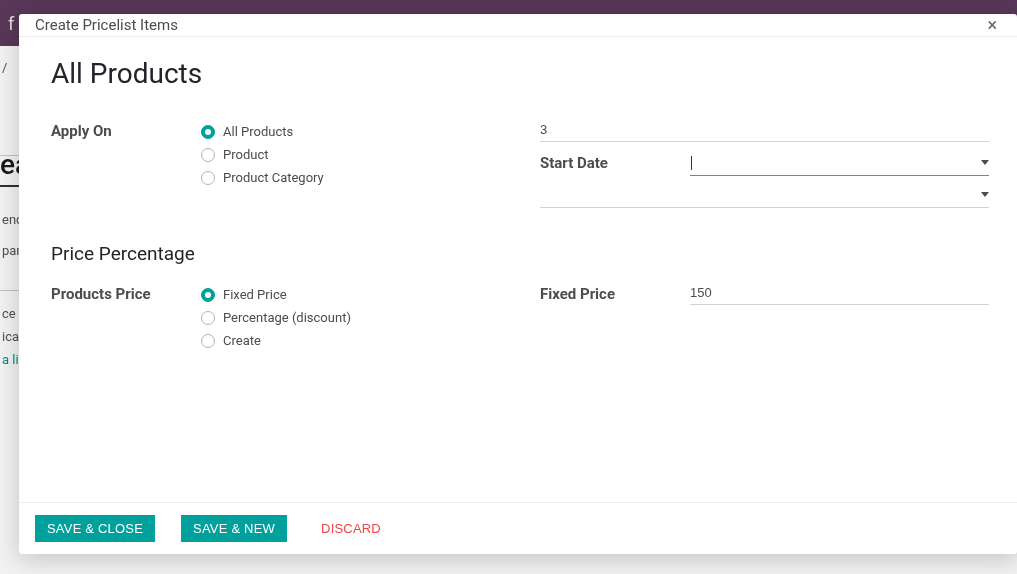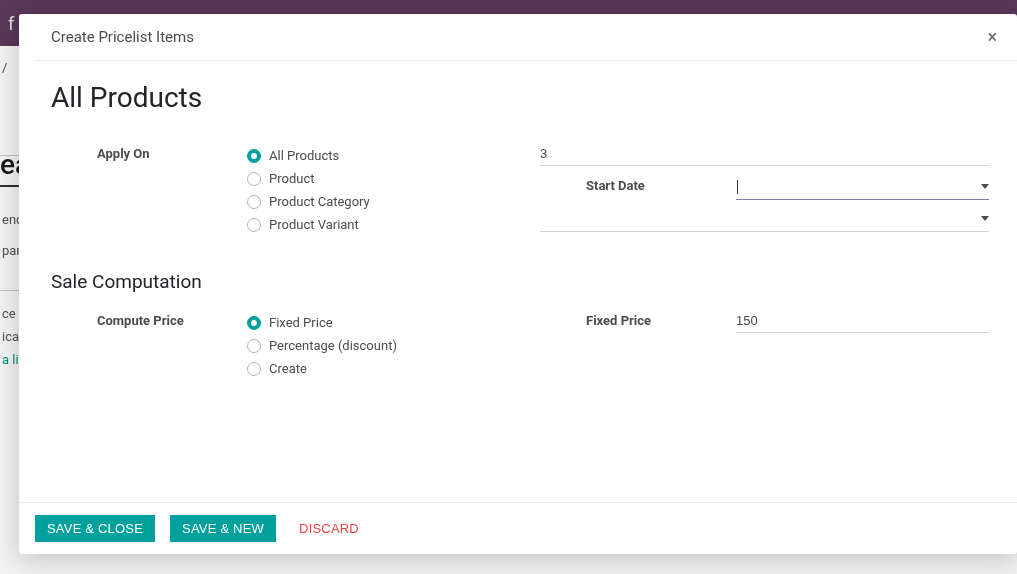--- a/index.html
+++ b/index.html
@@ -57,25 +57,24 @@
       right: 0px;
       bottom: 20px;
       background: #fff;
       border-radius: 3px;
       box-shadow: 0 5px 25px rgba(0,0,0,0.2);
       display: flex;
       flex-direction: column;
       overflow: hidden;
     }
     .modal-header {
-      padding: 12px 16px;
+      padding: 0 16px;
       border-bottom: 1px solid #e9ecef;
       display: flex;
       align-items: center;
-      margin-left: 16px;
     }
     .modal-title { font-size: 15px; font-weight: 400; color: #4c4c4c; }
     .modal-close {
       margin-left: auto;
       font-size: 18px;
       color: #666;
       cursor: pointer;
       line-height: 1;
       padding: 2px 4px;
     }
@@ -99,26 +98,25 @@
     .form-row { display: flex; gap: 40px; }
     .form-col { flex: 1; }
     .field-group {
       display: flex;
       align-items: flex-start;
       margin-bottom: 6px;
       min-height: 26px;
     }
     .field-label {
       width: 150px;
-      font-size: 13px;
+      font-size: 15px;
       font-weight: 700;
       color: #4c4c4c;
       padding-top: 4px;
       flex-shrink: 0;
-      margin-left: 46px;
     }
     .field-value { flex: 1; padding-top: 2px; }
     .radio-item {
       display: flex;
       align-items: center;
       padding: 4px 0;
       cursor: pointer;
     }
     .radio-dot {
       width: 14px; height: 14px;
@@ -166,21 +164,21 @@
       border-top: 5px solid #4c4c4c;
       margin-left: 4px;
       cursor: pointer;
     }
     .cursor { display:inline-block; width:1px; height:14px; background:#333; vertical-align:middle; margin-left:1px;}
     .modal-footer {
       padding: 12px 16px;
       border-top: 1px solid #e9ecef;
       display: flex;
       align-items: center;
-      gap: 15px;
+      gap: 26px;
     }
     .btn {
       padding: 6px 12px;
       border: none;
       font-size: 13px;
       font-weight: 500;
       cursor: pointer;
       text-transform: uppercase;
       letter-spacing: 0.2px;
     }
@@ -246,24 +244,20 @@
               <span>All Products</span>
             </div>
             <div class="radio-item">
               <span class="radio-dot"></span>
               <span>Product</span>
             </div>
             <div class="radio-item">
               <span class="radio-dot"></span>
               <span>Product Category</span>
             </div>
-            <div class="radio-item">
-              <span class="radio-dot"></span>
-              <span>Product Variant</span>
-            </div>
           </div>
         </div>
       </div>
 
       <div class="form-col">
         <div class="field-group">
           <div class="field-value">
             <input class="input-line" type="text" value="3" style="">
           </div>
         </div>
@@ -281,26 +275,26 @@
           <div class="field-value">
             <div class="input-wrap">
               <input class="input-line" type="text" value="" style="">
               <span class="caret-down"></span>
             </div>
           </div>
         </div>
       </div>
     </div>
 
-    <h2 class="section-title">Sale Computation</h2>
+    <h2 class="section-title">Price Percentage</h2>
 
     <div class="form-row">
       <div class="form-col">
         <div class="field-group">
-          <div class="field-label">Compute Price</div>
+          <div class="field-label">Products Price</div>
           <div class="field-value">
             <div class="radio-item">
               <span class="radio-dot checked"></span>
               <span>Fixed Price</span>
             </div>
             <div class="radio-item">
               <span class="radio-dot"></span>
               <span>Percentage (discount)</span>
             </div>
             <div class="radio-item">

